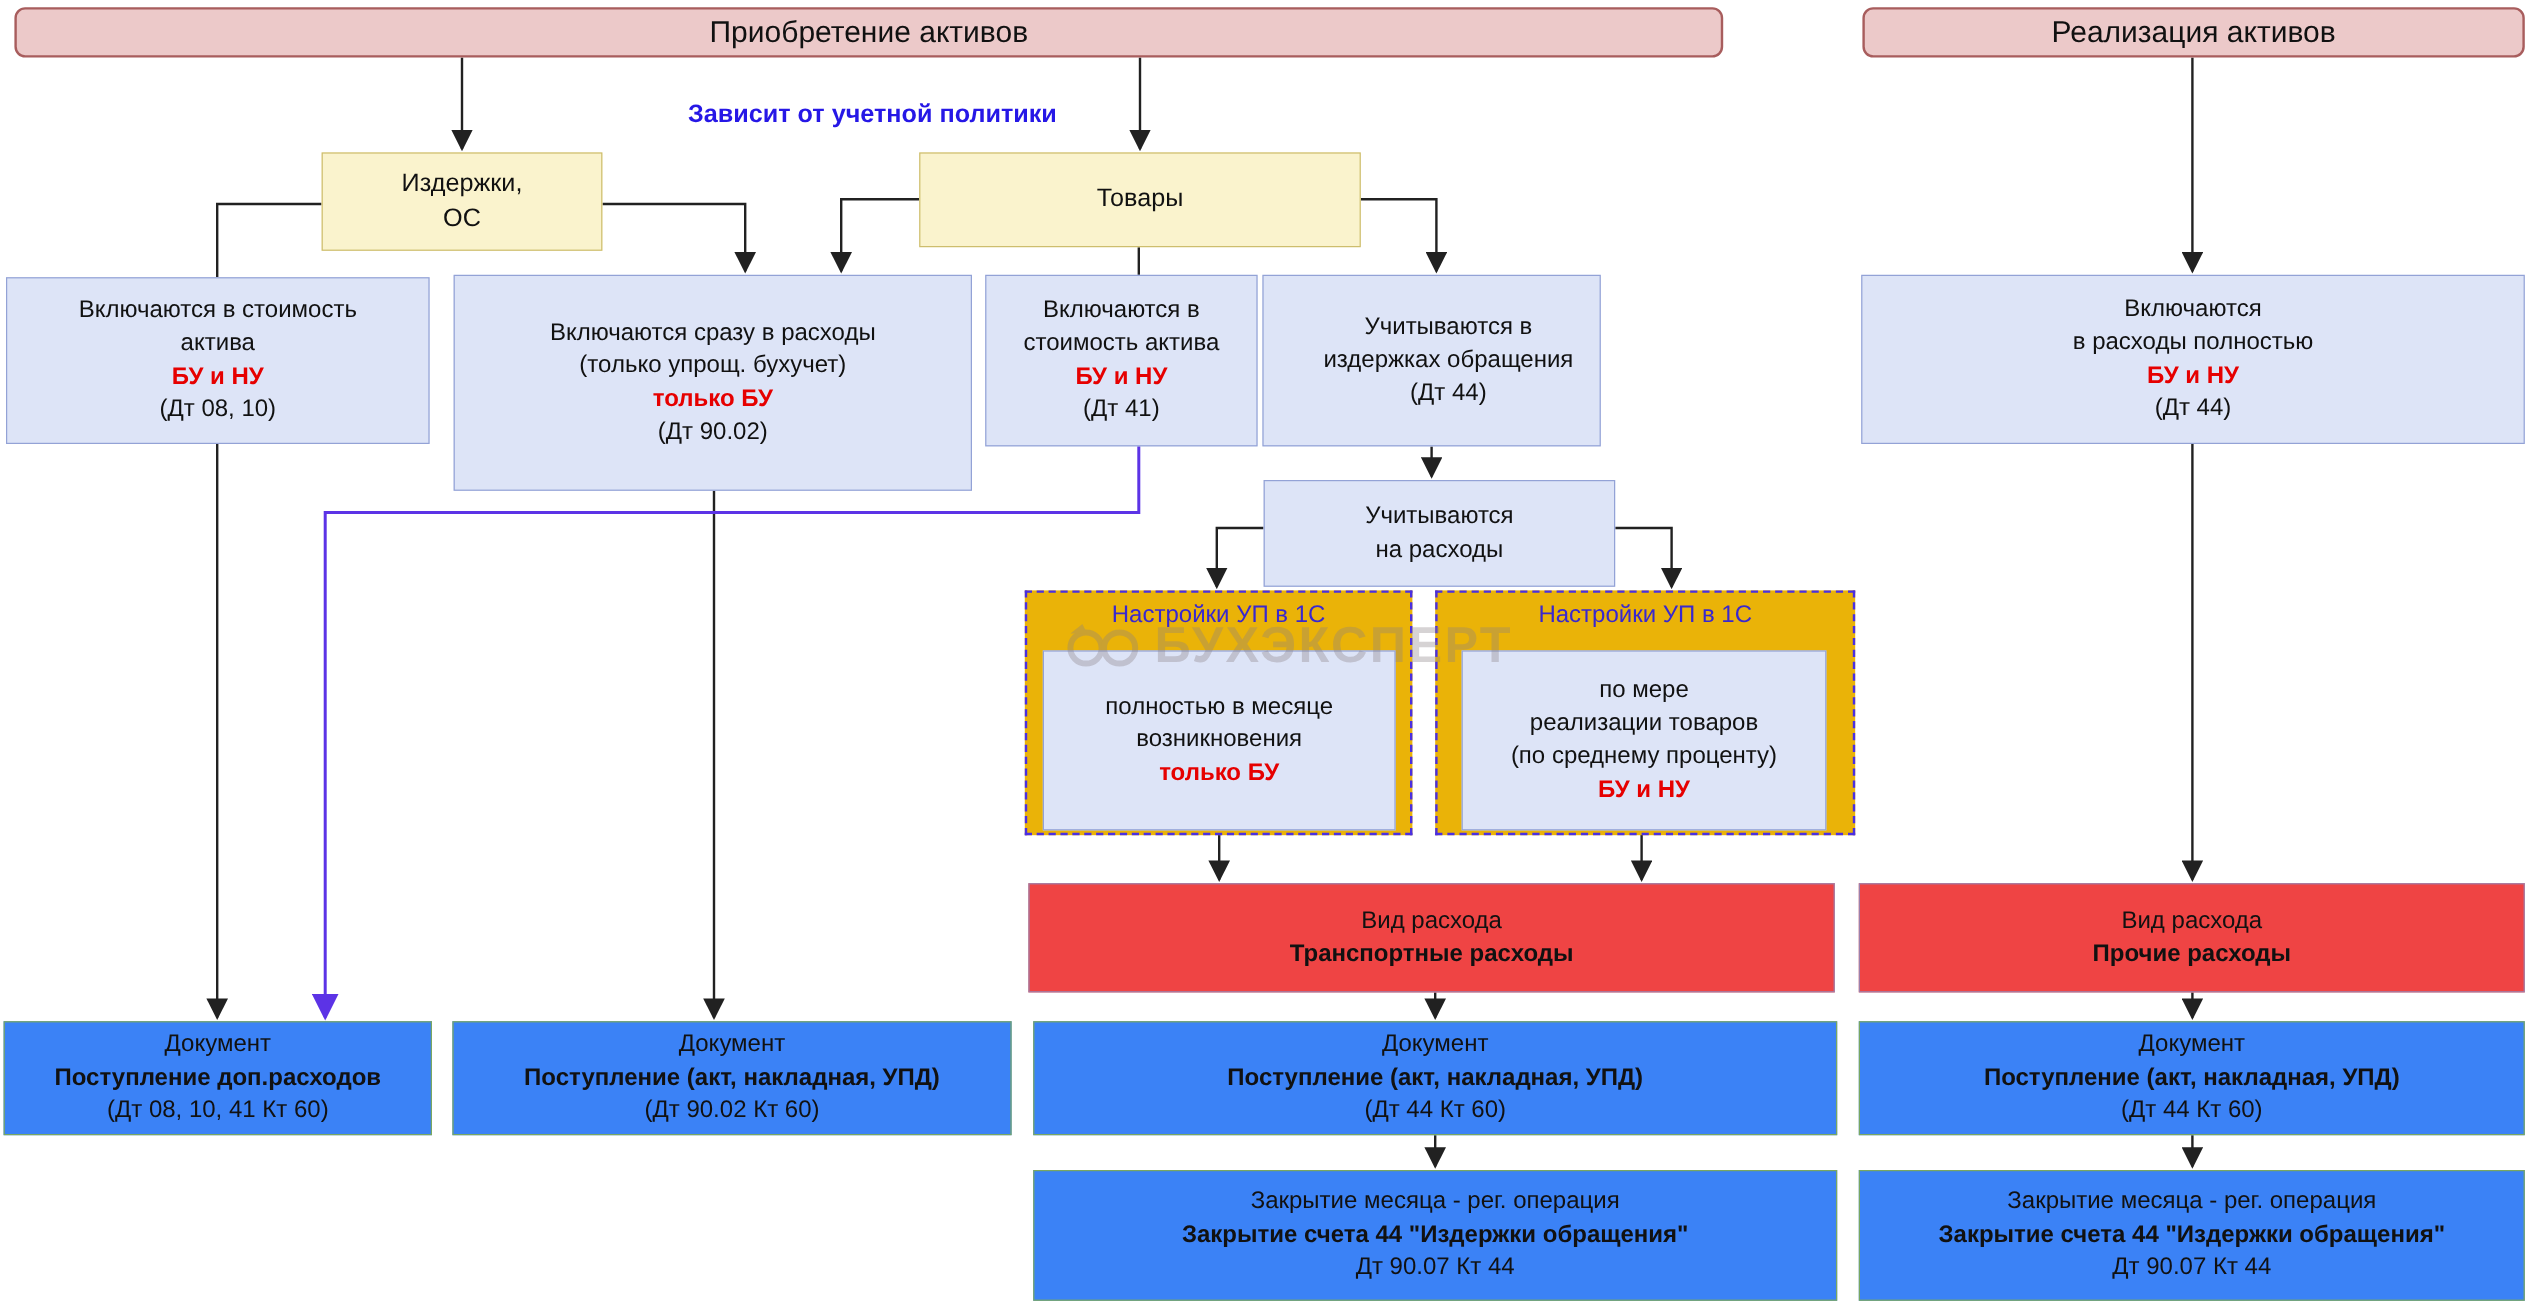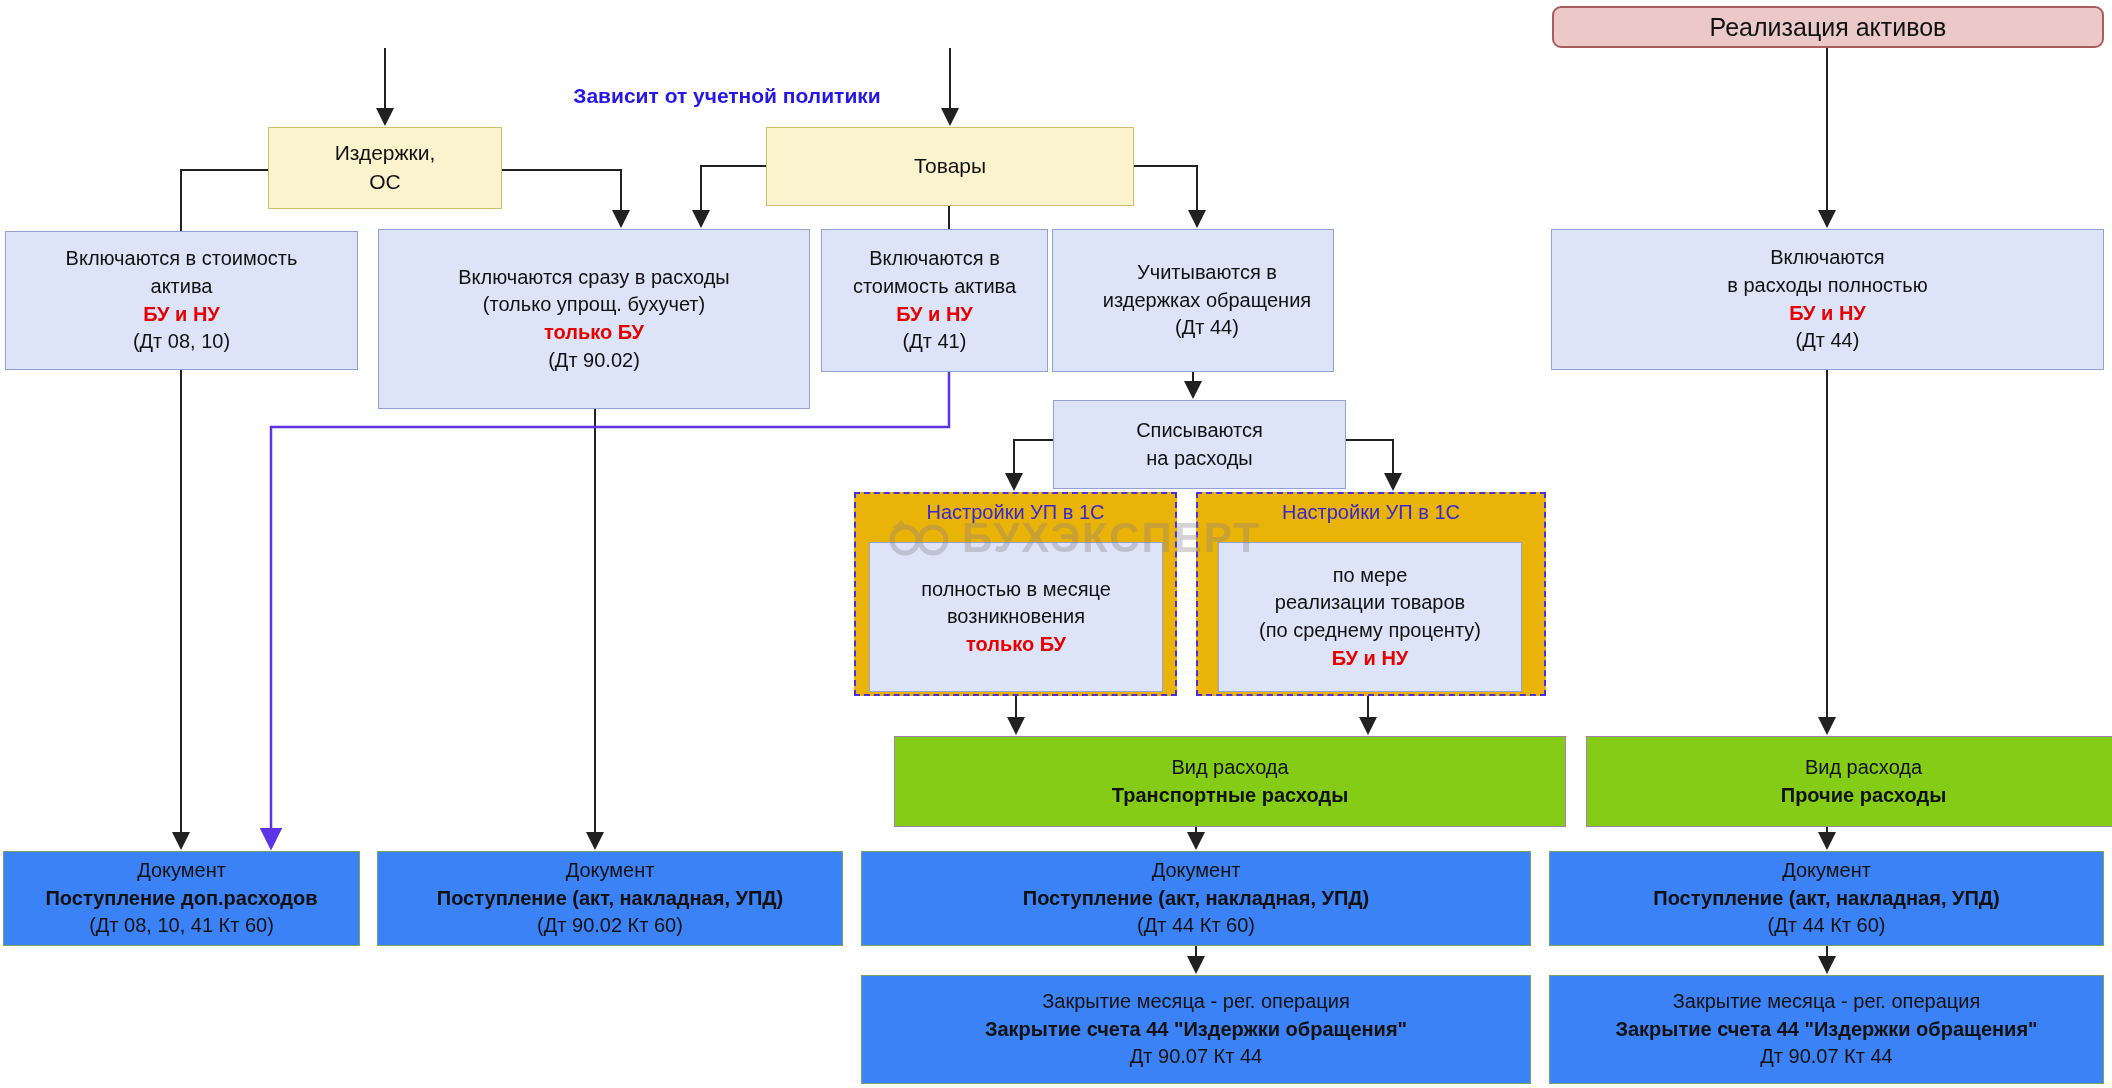--- a/index.html
+++ b/index.html
@@ -11,21 +11,21 @@
     position:absolute; box-sizing:border-box;
     display:flex; flex-direction:column; justify-content:center; align-items:center;
     text-align:center; line-height:1.38; font-size:20px; z-index:2;
   }
   .hdr {
     background:#ecc9c9; border:2px solid #a85d5d; border-radius:9px;
     font-size:25px; z-index:2;
   }
   .yellow { background:#faf3cd; border:1.5px solid #cdbd6d; font-size:21px; }
   .blue   { background:#dde4f7; border:1.5px solid #93a2d6; }
-  .purple { background:#84cc16; border:1.5px solid #9b81ad;margin-left:37px; }
+  .purple { background:#ef4444; border:1.5px solid #9b81ad; }
   .green  { background:#3b82f6; border:1.5px solid #79a761; }
   .dashed {
     position:absolute; box-sizing:border-box; background:#eab308;
     border:2px dashed #4a2fe0; z-index:2;
   }
   .dashed-title {
     position:absolute; top:7px; left:0; right:0; text-align:center;
     color:#3928cf; font-size:20px;
   }
   .inner {
@@ -81,20 +81,23 @@
       <path d="M1368 691 V733" marker-end="url(#ah)"></path>
       <path d="M1196 827 V848" marker-end="url(#ah)"></path>
       <path d="M1196 946 V972" marker-end="url(#ah)"></path>
       <path d="M1827 370 V733" marker-end="url(#ah)"></path>
       <path d="M1827 827 V848" marker-end="url(#ah)"></path>
       <path d="M1827 946 V972" marker-end="url(#ah)"></path>
     </g>
     <path d="M949 370 V427 H271 V848" stroke="#5c33e6" stroke-width="2.5" fill="none" marker-end="url(#ahp)"></path>
   </svg>
 
+  <div class="box hdr" style="left:12px;top:6px;width:1424px;height:42px;">
+    <span>Приобретение активов</span>
+  </div>
   <div class="box hdr" style="left:1552px;top:6px;width:552px;height:42px;">
     <span>Реализация активов</span>
   </div>
 
   <div class="note" style="left:527px;top:84px;width:400px;">Зависит от учетной политики</div>
 
   <div class="box yellow" style="left:268px;top:127px;width:234px;height:82px;">
     <span>Издержки,</span>
     <span>ОС</span>
   </div>
@@ -126,21 +129,21 @@
     <span>(Дт 44)</span>
   </div>
   <div class="box blue" style="left:1551px;top:229px;width:553px;height:141px;">
     <span>Включаются</span>
     <span>в расходы полностью</span>
     <span class="red">БУ и НУ</span>
     <span>(Дт 44)</span>
   </div>
 
   <div class="box blue" style="left:1053px;top:400px;width:293px;height:89px;">
-    <span>Списываются</span>
+    <span>Учитываются</span>
     <span>на расходы</span>
   </div>
 
   <div class="dashed" style="left:854px;top:492px;width:323px;height:204px;">
     <div class="dashed-title">Настройки УП в 1С</div>
     <div class="inner" style="left:13px;top:48px;width:294px;height:150px;">
       <span>полностью в месяце</span>
       <span>возникновения</span>
       <span class="red">только БУ</span>
     </div>

